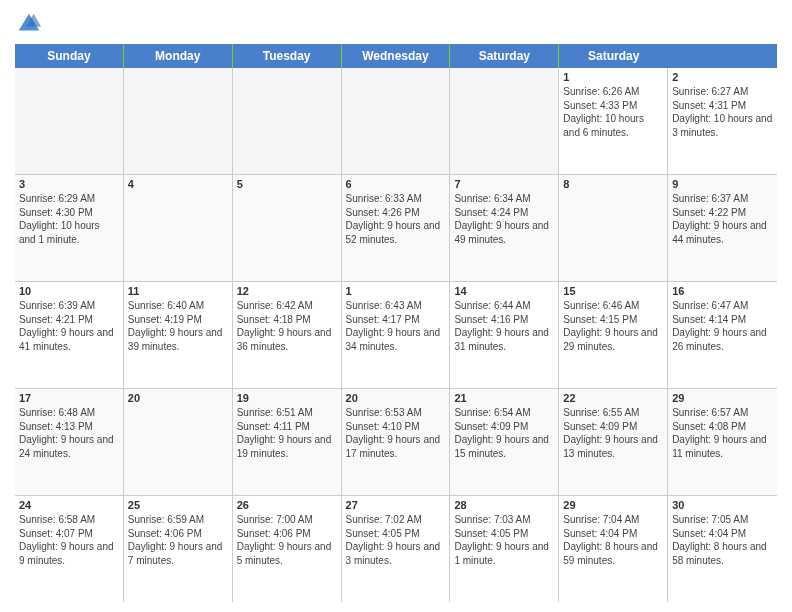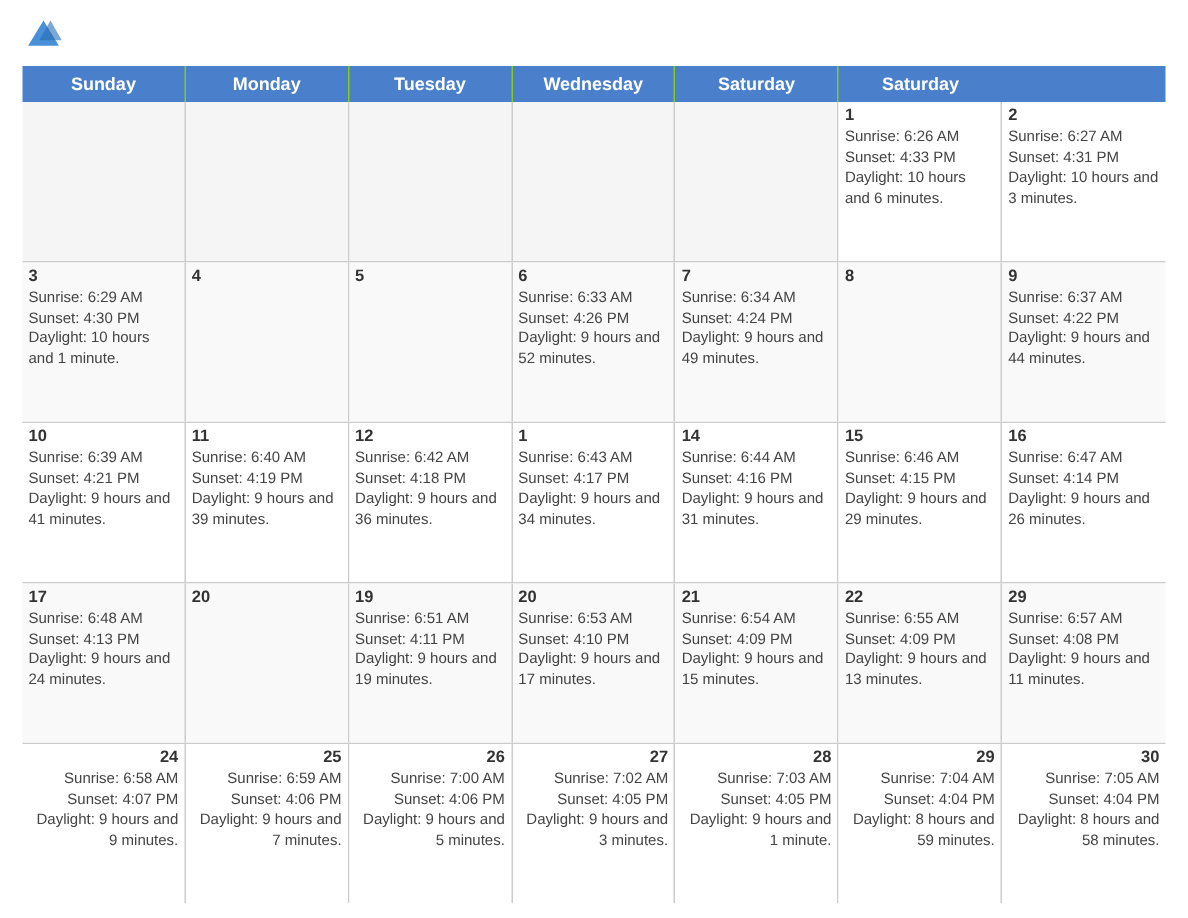--- a/index.html
+++ b/index.html
@@ -76,21 +76,21 @@
       display: flex;
       flex-direction: column;
       flex: 1;
     }
     .cal-row {
       display: grid;
       grid-template-columns: repeat(7, 1fr);
       flex: 1;
       border-bottom: 1px solid #ccc;
     }
-    .cal-row:last-child { border-bottom: none; text-align: right; }
+    .cal-row:last-child { border-bottom: none; }
     .cal-cell {
       border-right: 1px solid #ccc;
       padding: 3px 4px;
       font-size: 9.5px;
       color: #333;
       background: #fff;
       vertical-align: top;
       min-height: 80px;
     }
     .cal-cell:last-child { border-right: none; }

